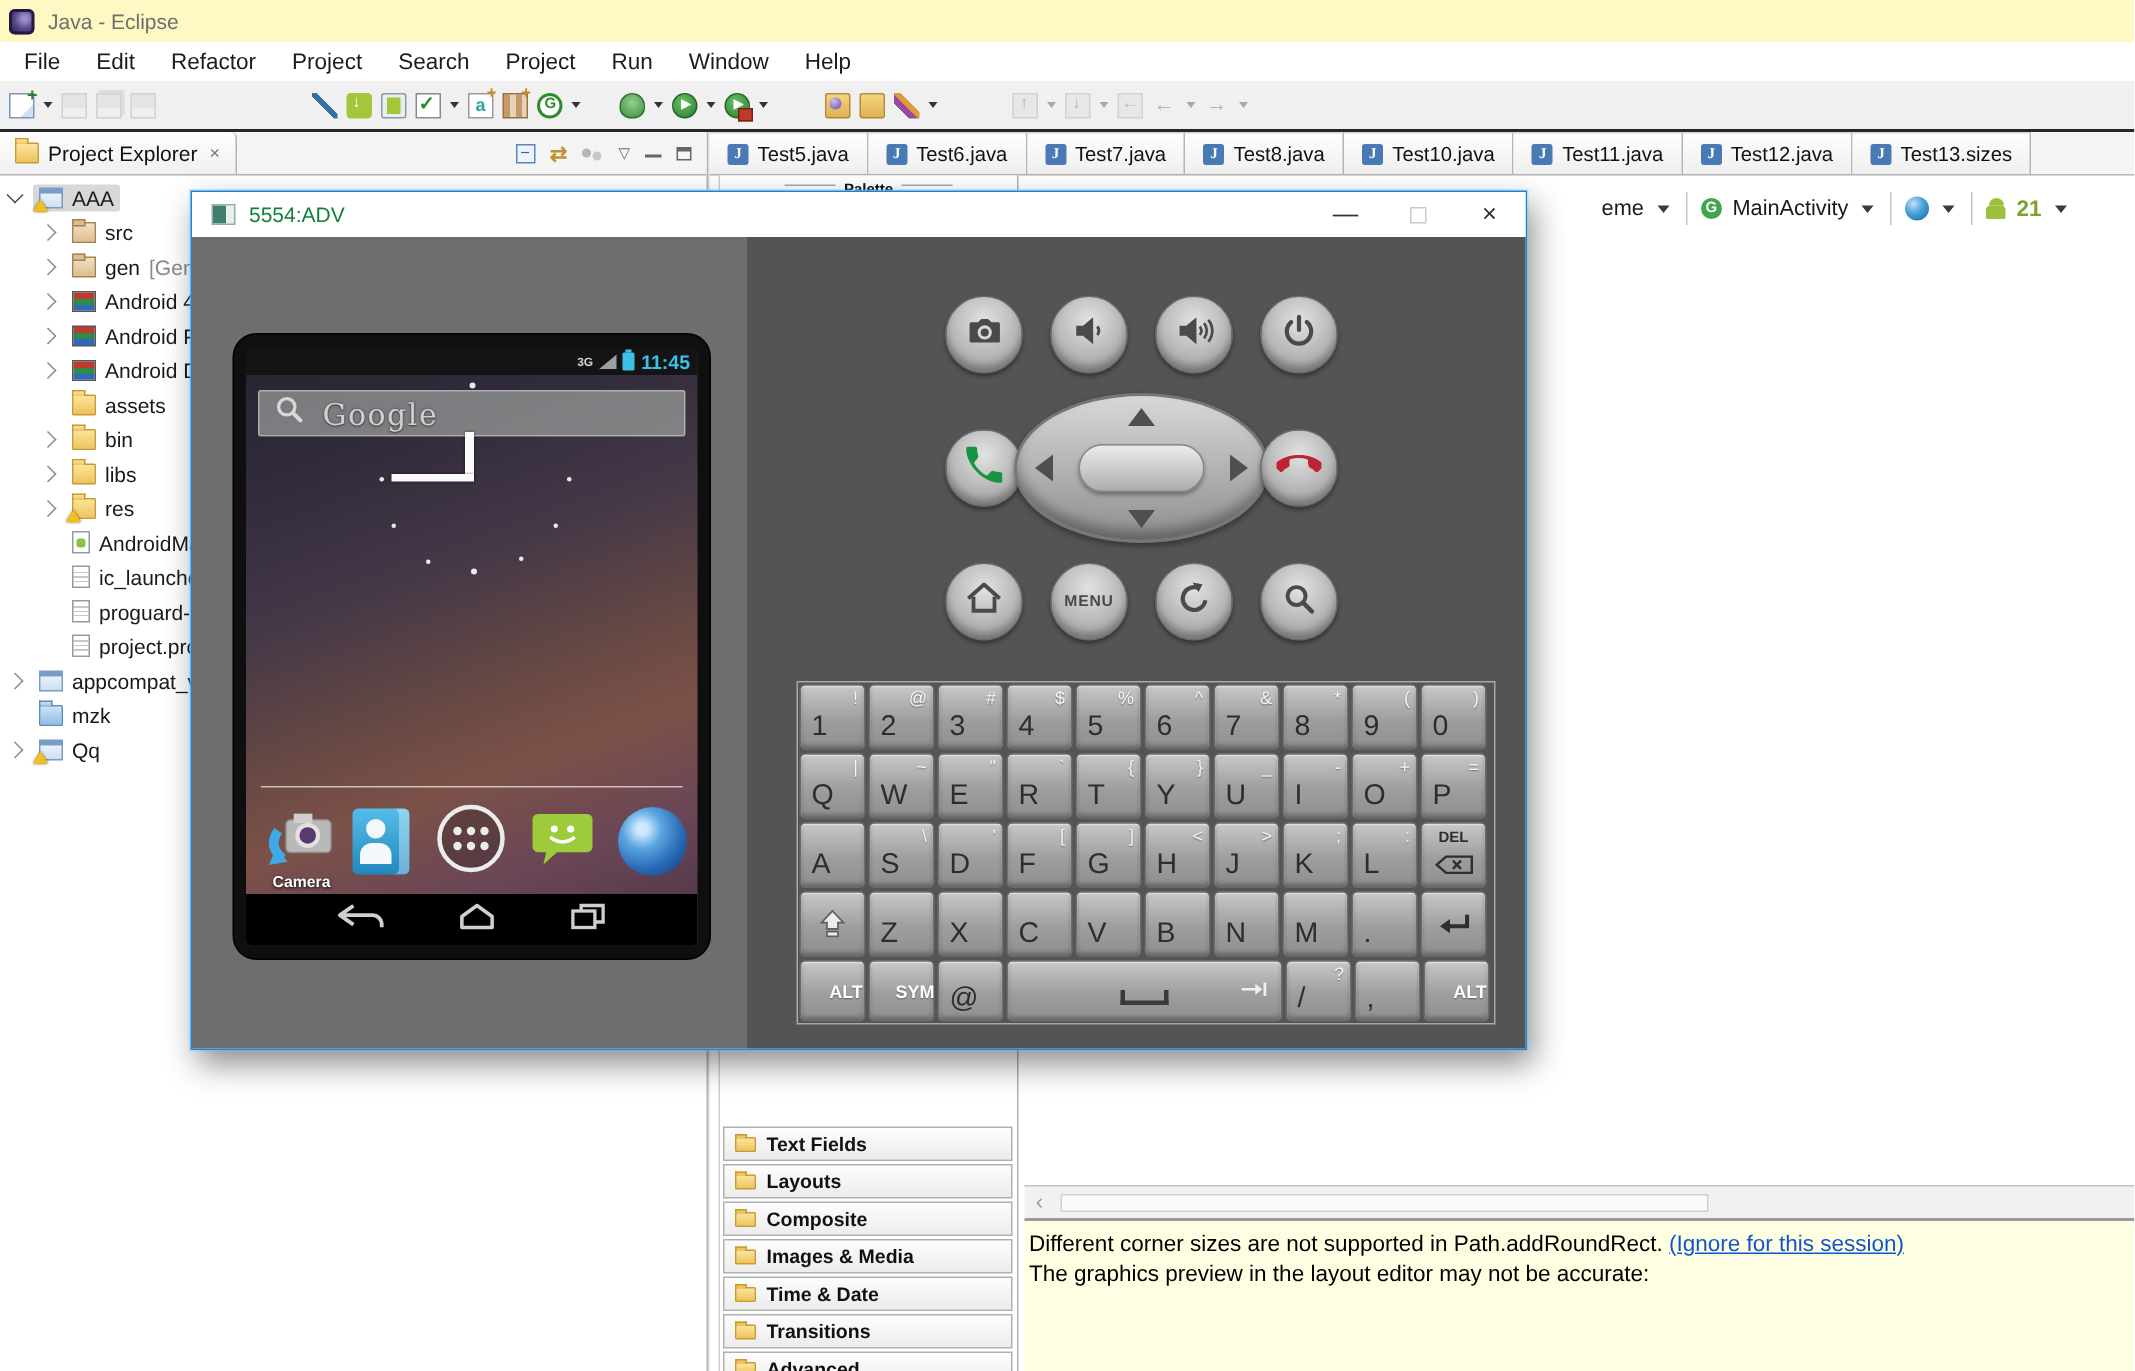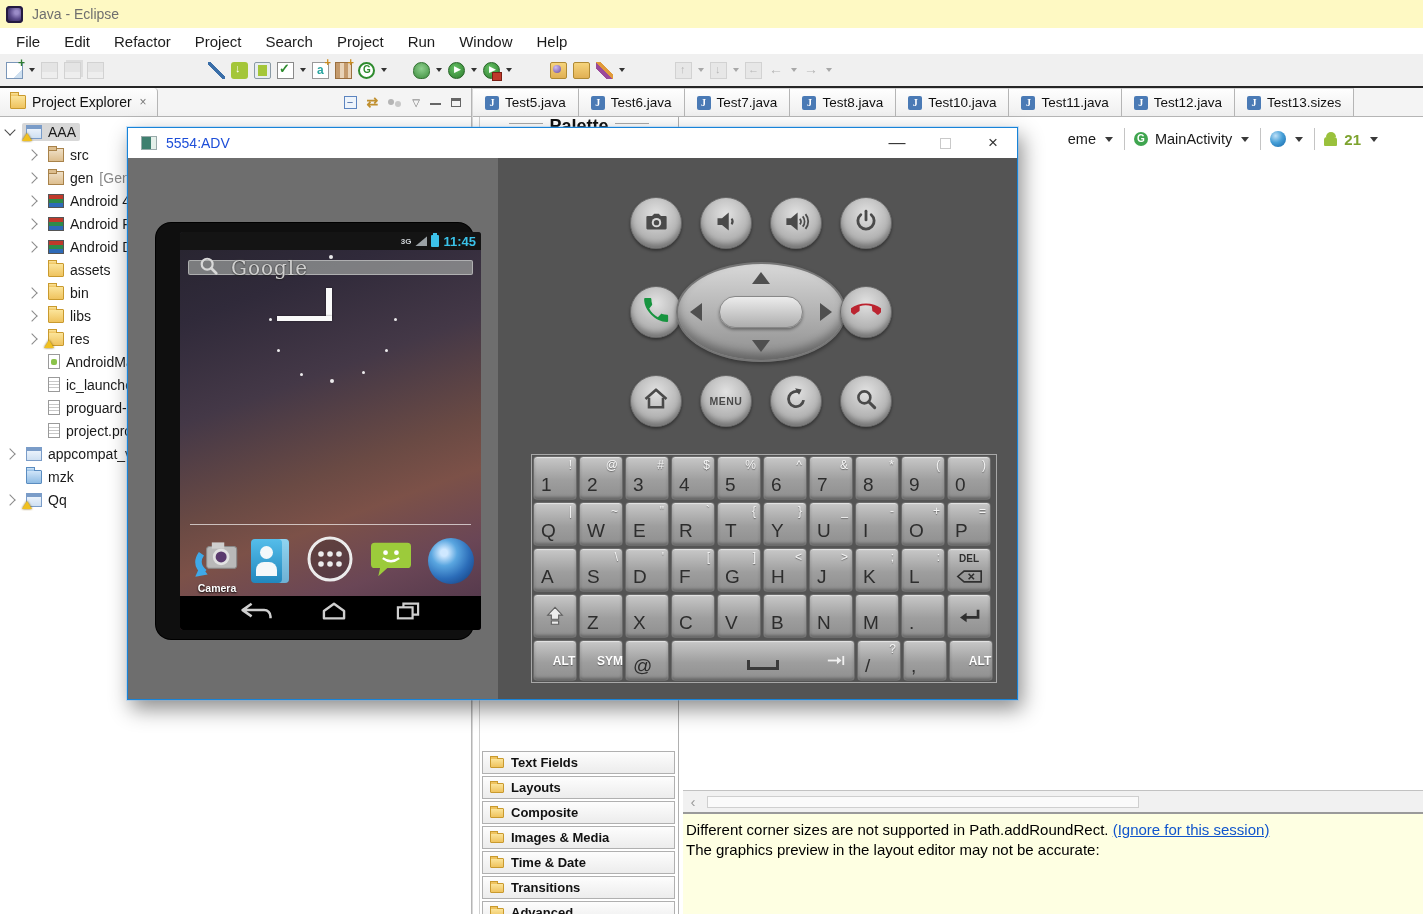--- a/index.html
+++ b/index.html
@@ -96,21 +96,21 @@
   .tsuffix{color:#8a8a8a;}
   
   .editor{position:absolute;left:472px;top:88px;width:951px;height:826px;background:#fff;border-left:1px solid #d8d8d8;box-sizing:border-box;}
   .tabs{height:29px;display:flex;border-bottom:1px solid #b5b5b5;box-sizing:border-box;overflow:hidden;background:#f4f4f4;}
   .etab{display:flex;align-items:center;gap:6px;padding:0 12px;border-right:1px solid #b5b5b5;background:linear-gradient(#fefefe,#efefef);
     font-size:13.5px;white-space:nowrap;flex:none;border-top:1px solid #d8d8d8;}
   .jicon{width:14px;height:14px;background:#4a7ab5;border-radius:2px;color:#fff;font-family:"Liberation Serif",serif;
     font-weight:bold;font-size:10px;line-height:14px;text-align:center;flex:none;}
   .editor-body{position:relative;height:797px;}
   .palette{position:absolute;left:6px;top:0;width:200px;height:100%;background:#fff;border-right:1px solid #b0b0b0;border-left:1px solid #d0d0d0;box-sizing:border-box;overflow:hidden;}
-  .palette-header{height:14px;display:flex;align-items:center;justify-content:center;gap:6px;font-weight:bold;font-size:18px;margin-top:2px;}
+  .palette-header{height:14px;display:flex;align-items:center;justify-content:center;gap:6px;font-weight:bold;font-size:10px;margin-top:2px;}
   .palette-header::before,.palette-header::after{content:"";width:34px;height:4px;border-top:1px solid #aaa;border-bottom:1px solid #aaa;}
   .pal-cats{position:absolute;top:634px;left:2px;right:3px;}
   .palbar{height:23px;margin-bottom:2px;background:linear-gradient(#fdfdfd,#ececec);border:1px solid #b0b0b0;box-sizing:border-box;
     display:flex;align-items:center;gap:7px;padding-left:7px;font-size:13px;font-weight:bold;color:#111;}
   .pfolder{width:14px;height:10px;background:linear-gradient(#fbe49a,#efc35e);border:1px solid #c99a2e;position:relative;box-sizing:border-box;border-radius:1px;flex:none;}
   .pfolder::before{content:"";position:absolute;left:-1px;top:-3px;width:6px;height:2px;background:#efc35e;border:1px solid #c99a2e;border-bottom:none;}
   .rightpane{position:absolute;left:210px;top:0;right:0;height:100%;}
   .configbar{position:absolute;top:8px;right:43px;height:28px;display:flex;align-items:center;gap:9px;font-size:14.5px;color:#1a1a1a;}
   .cfg-sep{width:1px;height:22px;background:#c4c4c4;}
   .cfg-caret{width:0;height:0;border-left:4px solid transparent;border-right:4px solid transparent;border-top:5px solid #3a3a3a;margin:0 2px;}
@@ -133,38 +133,38 @@
   .hs-track{height:12px;flex:none;width:432px;background:#fafafa;border:1px solid #cfcfcf;box-sizing:border-box;margin-left:4px;}
   .warnpanel{position:absolute;left:0;top:695px;right:0;height:102px;background:#feffe2;border-top:2px solid #9a9a9a;
     box-sizing:border-box;padding:6px 3px;font-size:15px;line-height:20px;color:#000;}
   .warn-link{color:#1155cc;text-decoration:underline;}
   
   .emu-window{position:absolute;left:127px;top:127px;width:891px;height:573px;background:#fff;border:1px solid #1883d7;
     box-sizing:border-box;box-shadow:0 0 0 1px rgba(110,185,255,.3),4px 9px 20px rgba(0,0,0,.45);z-index:50;}
   .emu-title{height:30px;background:#fff;display:flex;align-items:center;}
   .emu-ticon{width:16px;height:14px;margin-left:13px;border:1px solid #9aa;box-sizing:border-box;
     background:linear-gradient(90deg,#3f7f6f 0 62%,#e4f0ea 62%);}
-  .emu-tlabel{margin-left:9px;font-size:14px;color:#1d4ed8;}
+  .emu-tlabel{margin-left:9px;font-size:14px;color:#15803d;}
   .emu-controls{margin-left:auto;display:flex;height:100%;}
   .ewc{width:48px;display:flex;align-items:center;justify-content:center;font-size:17px;color:#333;}
   .ewc-max-shape{width:11px;height:11px;border:1px solid #c9c9c9;box-sizing:border-box;}
   .emu-body{position:relative;height:541px;display:flex;}
   .emu-left{width:370px;height:100%;background:#6e6e6e;}
   .emu-right{flex:1;height:100%;background:#545454;}
   
   .phone{position:absolute;left:28px;top:65px;width:317px;height:416px;background:#0f0f0f;border-radius:15px;box-shadow:0 0 0 1px #000;}
-  .pscreen{position:absolute;left:24px;top:9px;width:301px;height:398px;border-radius:3px;overflow:hidden;
+  .pscreen{position:absolute;left:8px;top:9px;width:301px;height:398px;border-radius:3px;overflow:hidden;
     background:linear-gradient(160deg,#27242f 0%,#302a3a 18%,#443847 38%,#6a4a44 58%,#7c5148 68%,#6a4656 82%,#4a3347 100%);}
   .pstatus{position:absolute;left:0;top:0;right:0;height:18px;background:#141414;display:flex;align-items:center;justify-content:flex-end;gap:4px;padding-right:5px;}
   .net-label{color:#cfd4d8;font-size:8px;font-weight:bold;}
   .sig-tri{width:12px;height:10px;background:#a9b0b5;clip-path:polygon(100% 0,100% 100%,0 100%);opacity:.9;}
   .p-batt{width:8px;height:12px;background:#3cc1e9;border-radius:1px;position:relative;}
   .p-batt::before{content:"";position:absolute;top:-2px;left:2px;width:4px;height:2px;background:#3cc1e9;}
   .p-time{color:#3ac2e8;font-weight:bold;font-size:13px;}
-  .gsearch{position:absolute;left:8px;top:28px;right:8px;height:15px;background:rgba(172,177,172,.62);
+  .gsearch{position:absolute;left:8px;top:28px;right:8px;height:31px;background:rgba(172,177,172,.62);
     border:1px solid rgba(235,235,235,.45);border-radius:2px;display:flex;align-items:center;gap:12px;padding-left:10px;box-sizing:border-box;}
   .glogo{font-family:"DejaVu Serif",serif;font-size:20px;color:#cfcfcf;text-shadow:0 0 2px #4a4a4a,0 1px 1px rgba(0,0,0,.5);letter-spacing:1px;}
   .hand{position:absolute;background:#fafafa;box-shadow:0 0 2px rgba(0,0,0,.5);}
   .hand-min{left:146px;top:56px;width:6px;height:30px;}
   .hand-hour{left:97px;top:84px;width:55px;height:5px;}
   .cdot{position:absolute;width:3px;height:3px;background:#fff;border-radius:50%;opacity:.9;}
   .dockline{position:absolute;left:10px;right:10px;top:292px;height:1px;background:rgba(255,255,255,.65);}
   .dock-item{position:absolute;top:296px;height:66px;display:flex;align-items:center;justify-content:center;}
   .cam-label{position:absolute;bottom:0px;left:0;right:0;text-align:center;color:#fff;font-size:10.5px;font-weight:bold;text-shadow:0 1px 2px #000;}
   .ic-people{width:38px;height:44px;border-radius:4px;background:linear-gradient(#55bdea,#2187bd);position:relative;box-shadow:inset -7px 0 0 rgba(255,255,255,.35);}

